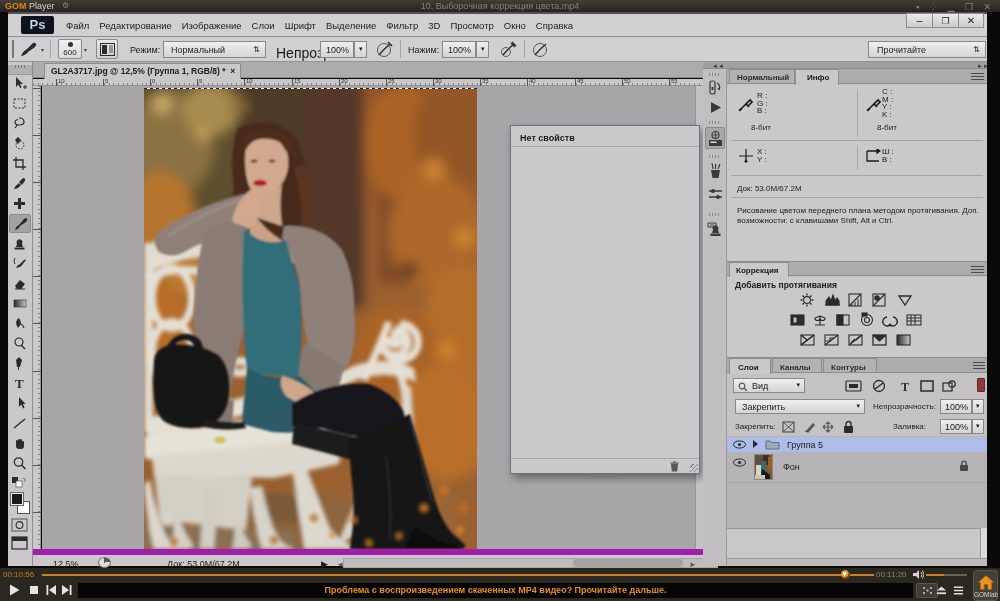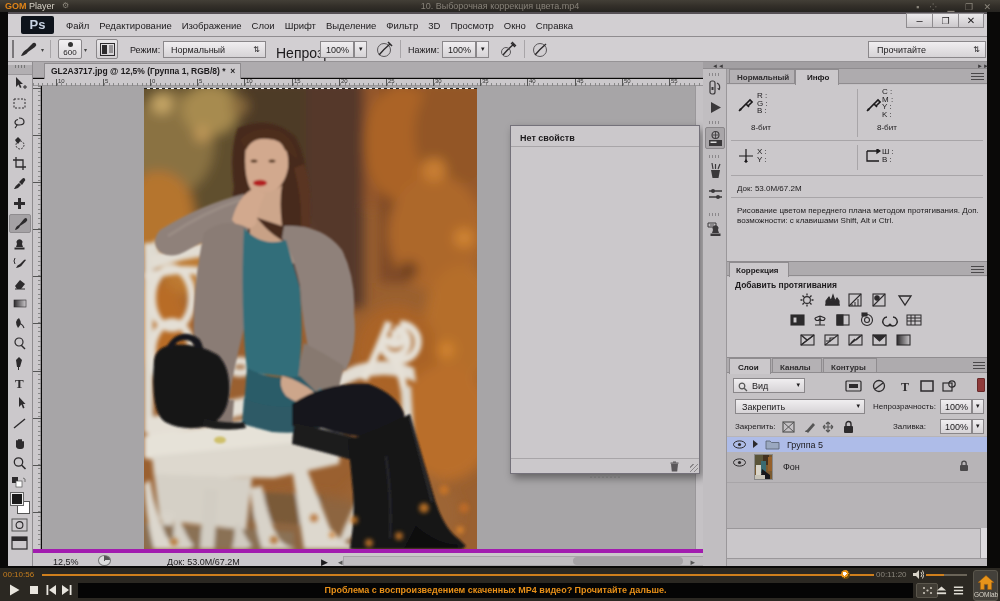--- a/index.html
+++ b/index.html
@@ -408,21 +408,21 @@
   <circle cx="280" cy="420" r="5" fill="#c87828"></circle>
   <circle cx="225" cy="455" r="4" fill="#cc7c2c"></circle>
   <circle cx="320" cy="420" r="5" fill="#c06c26"></circle>
   <circle cx="170" cy="430" r="4" fill="#b87030"></circle>
 </g>
 <line x1="0" y1="0.5" x2="333" y2="0.5" stroke="#f0f0f0" stroke-width="1"></line>
 <line x1="0" y1="0.5" x2="333" y2="0.5" stroke="#222" stroke-width="1" stroke-dasharray="3 3"></line>
 </svg>
 </div>
 <div class="abs" id="vscroll" style="left:695px;top:86px;width:8px;height:463px;background:#c5c2c5;border-left:1px solid #9a979a;"></div>
-<div class="abs" id="statusbar" style="left:33px;top:549px;width:670px;height:17px;background:#cbc8cb;border-top:4px solid #a21caf;color:#1c1a1c;">
+<div class="abs" id="statusbar" style="left:33px;top:549px;width:670px;height:17px;background:#cbc8cb;border-top:6px solid #a21caf;color:#1c1a1c;">
   <span class="abs" style="left:20px;top:4px;">12,5%</span>
   <span class="abs" style="left:65px;top:2px;width:13px;height:11px;border:1px solid #777;border-radius:50%;background:conic-gradient(#555 0 90deg,#ddd 90deg 360deg);"></span>
   <span class="abs" style="left:134px;top:4px;">Док: 53.0M/67.2M</span>
   <span class="abs" style="left:288px;top:4px;">▶</span>
   <span class="abs" style="left:305px;top:4px;color:#555;">◂</span>
   <div class="abs" style="left:310px;top:3px;width:375px;height:10px;background:#c0bdc0;border:1px solid #a8a5a8;"></div>
     <div class="abs" style="left:540px;top:4px;width:110px;height:8px;background:#a5a2a5;border-radius:4px;"></div>
   <span class="abs" style="right:8px;top:4px;color:#555;">▸</span>
 </div>
 

